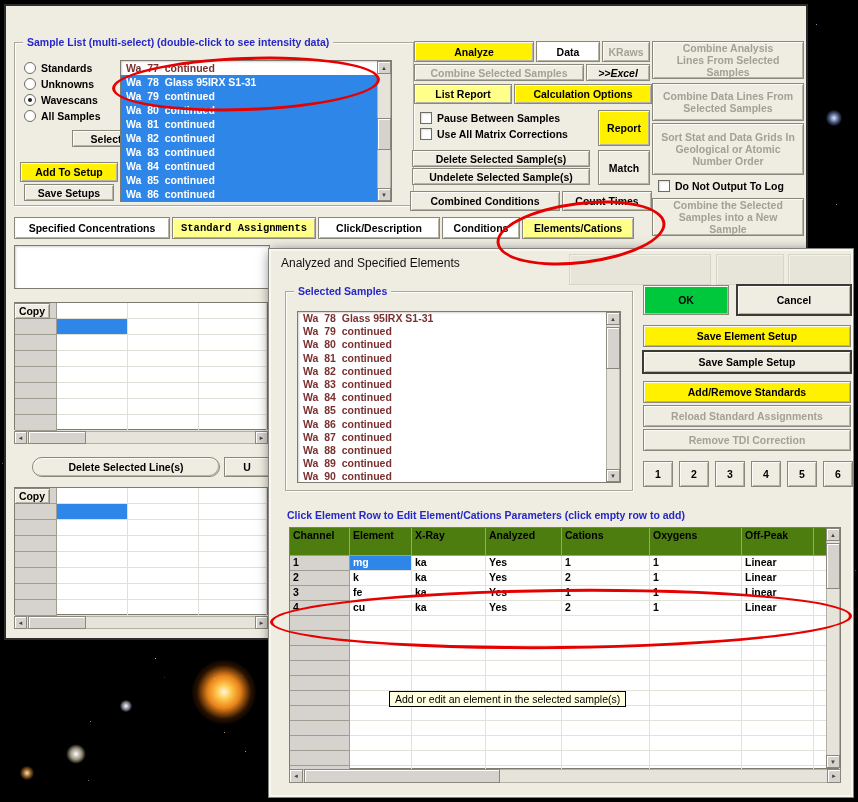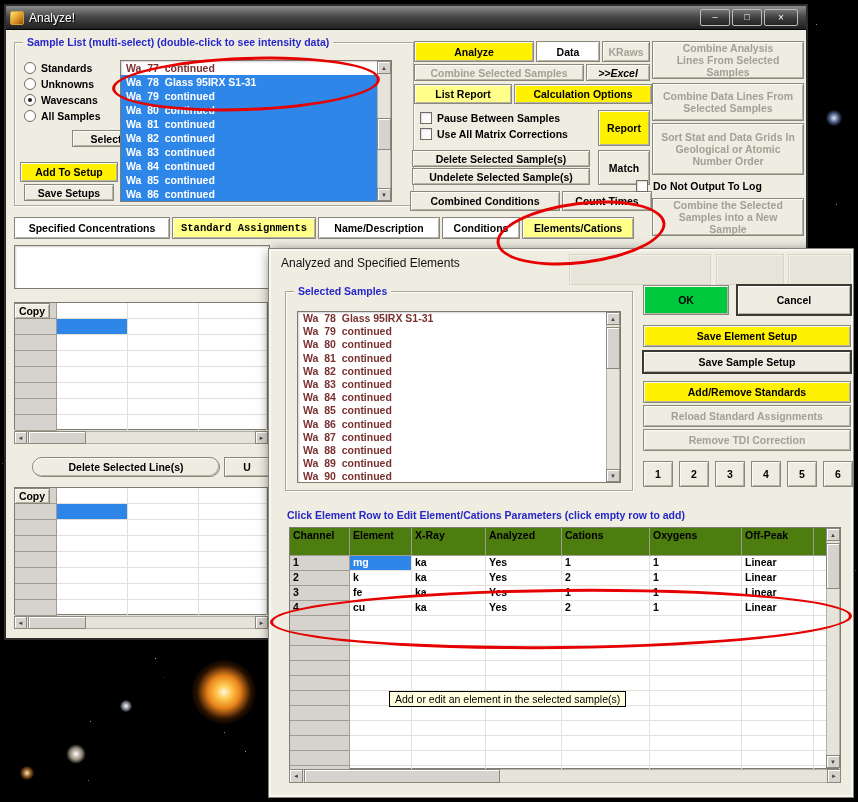--- a/index.html
+++ b/index.html
@@ -228,29 +228,20 @@
     <span class="star" style="left: 648.13px; top: 306.8px; height: 2px; width: 2px; opacity: 0.95; background: rgb(168, 200, 255);"></span>
     <span class="star" style="left: 300.154px; top: 723.17px; height: 1px; width: 1px; opacity: 0.26; background: rgb(168, 200, 255);"></span>
     <span class="star" style="left: 663.95px; top: 656.902px; height: 1px; width: 1px; opacity: 0.65; background: rgb(255, 255, 255);"></span>
     <span class="star" style="left: 604.922px; top: 522.54px; height: 1px; width: 1px; opacity: 0.82; background: rgb(168, 200, 255);"></span>
     <span class="star" style="left: 680.07px; top: 727.844px; height: 1px; width: 1px; opacity: 0.88; background: rgb(255, 255, 255);"></span>
     <span class="star" style="left: 306.807px; top: 773.101px; height: 1px; width: 1px; opacity: 0.66; background: rgb(168, 200, 255);"></span>
     <span class="star" style="left: 304.194px; top: 758.711px; height: 1px; width: 1px; opacity: 0.49; background: rgb(255, 217, 160);"></span>
   </div>
 
 <div id="main-window">
-  <div id="titlebar">
-    <span id="app-icon"></span>
-    <span id="title-text">Analyze!</span>
-    <span id="tb-btns">
-      <span class="tb-btn">–</span>
-      <span class="tb-btn">□</span>
-      <span class="tb-btn close">×</span>
-    </span>
-  </div>
 
   <div id="win-body">
 
     <div class="groupbox" style="left:8px;top:12px;width:400px;height:164px;">
       <span class="grouplabel">Sample List (multi-select) (double-click to see intensity data)</span>
     </div>
 
     <div class="abs" id="radio-list" style="left:18px;top:30px;">
         <div class="radio-row">
           <span class="radio"></span>
@@ -314,30 +305,30 @@
 
     <button class="btn" style="left:406px;top:120px;width:178px;height:17px;">Delete Selected Sample(s)</button>
     <button class="btn" style="left:406px;top:138px;width:178px;height:17px;">Undelete Selected Sample(s)</button>
     <button class="btn" style="left:592px;top:120px;width:52px;height:35px;">Match</button>
     <button class="btn" style="left:404px;top:161px;width:150px;height:20px;">Combined Conditions</button>
     <button class="btn" style="left:556px;top:161px;width:90px;height:20px;">Count Times</button>
 
     <button class="btn disabled" style="left:646px;top:11px;width:152px;height:38px;white-space:normal;padding:0 20px;">Combine Analysis Lines From Selected Samples</button>
     <button class="btn disabled" style="left:646px;top:53px;width:152px;height:38px;white-space:normal;padding:0 6px;">Combine Data Lines From Selected Samples</button>
     <button class="btn disabled" style="left:646px;top:93px;width:152px;height:52px;white-space:normal;padding:0 6px;">Sort Stat and Data Grids In Geological or Atomic Number Order</button>
-    <label class="check" style="left:630px;top:150px;">
+    <label class="check" style="left:652px;top:150px;">
       <span class="checkbox"></span>
       <span>Do Not Output To Log</span>
     </label>
     <button class="btn disabled" style="left:646px;top:168px;width:152px;height:38px;white-space:normal;padding:0 6px;">Combine the Selected Samples into a New Sample</button>
 
     <div class="abs" id="tabs-row" style="left:8px;top:187px;height:22px;display:flex;gap:2px;">
         <button class="btn white" style="position: relative; width: 156px; height: 22px;">Specified Concentrations</button>
         <button class="btn pale" style="position: relative; width: 144px; height: 22px; font-family: Liberation Mono, monospace;">Standard Assignments</button>
-        <button class="btn white" style="position: relative; width: 122px; height: 22px;">Name/Description</button>
+        <button class="btn white" style="position: relative; width: 122px; height: 22px;">Click/Description</button>
         <button class="btn white" style="position: relative; width: 78px; height: 22px;">Conditions</button>
         <button class="btn pale" style="position: relative; width: 112px; height: 22px;">Elements/Cations</button>
       </div>
 
     <div class="abs" style="left:8px;top:215px;width:256px;height:44px;background:#fff;border:1px solid #7e7c70;box-shadow:inset 1px 1px 2px rgba(0,0,0,.18);"></div>
 
     <div class="wgrid" id="grid1-cells" style="left:8px;top:272px;width:254px;height:128px;">
         <div class="gcell hdr"></div>
         <div class="gcell"></div>
         <div class="gcell"></div>

